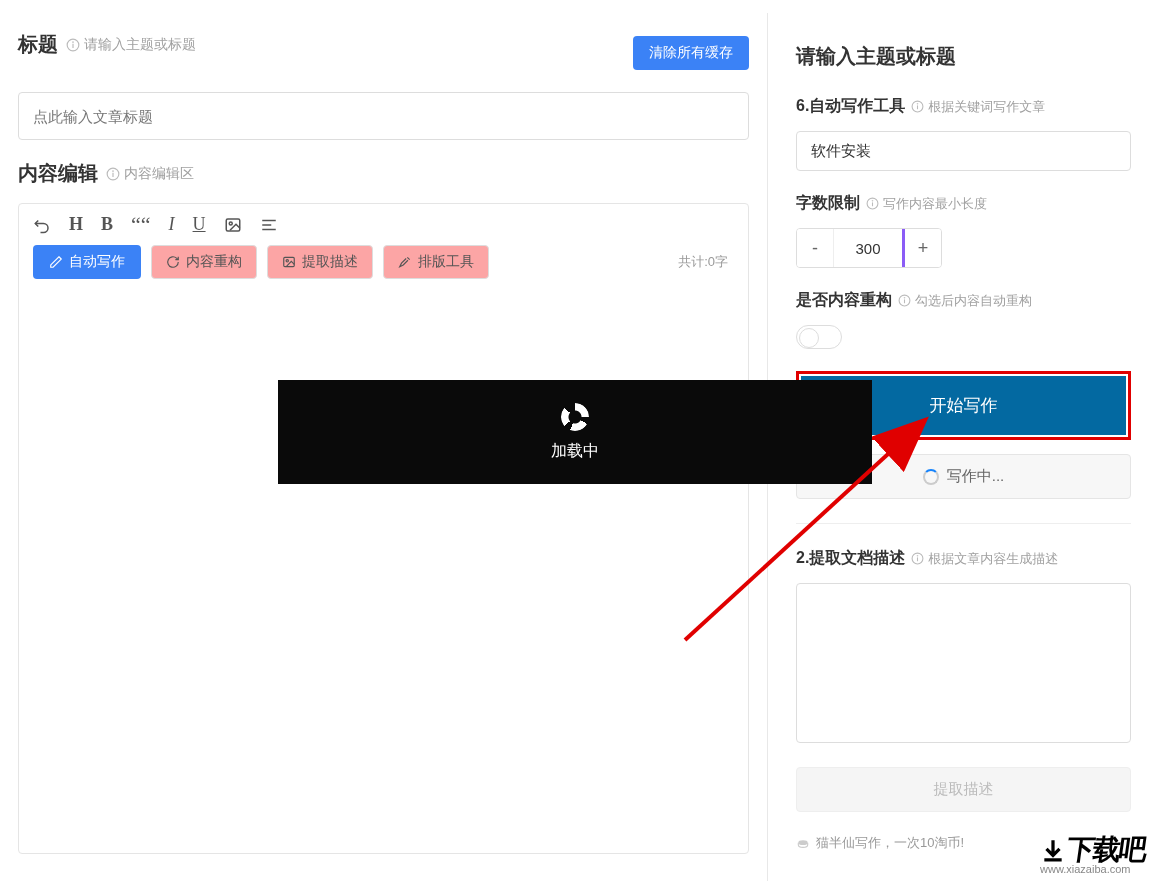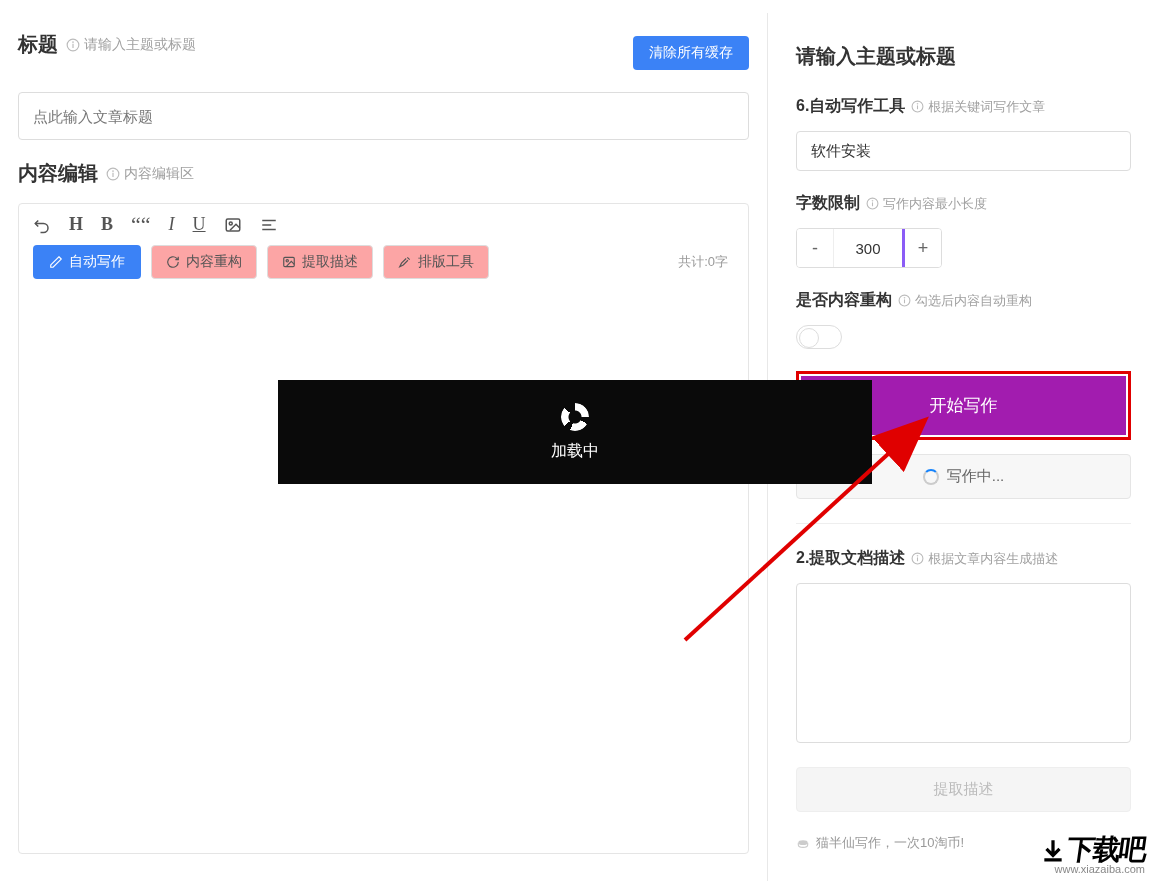--- a/index.html
+++ b/index.html
@@ -67,21 +67,21 @@
 .side-sec-head { display: flex; align-items: center; margin-bottom: 14px; }
 
 .stepper { display: inline-flex; border: 1px solid #ddd; border-radius: 4px; overflow: hidden; }
 .stepper button { width: 36px; height: 38px; background: #fff; border: none; font-size: 18px; color: #666; cursor: pointer; }
 .stepper input { width: 72px; height: 38px; border: none; border-left: 1px solid #eee; border-right: 3px solid #8b5cf6; text-align: center; font-size: 15px; color: #333; }
 
 .toggle { width: 46px; height: 24px; border: 1px solid #ddd; border-radius: 14px; background: #fff; position: relative; cursor: pointer; }
 .toggle::after { content: ""; position: absolute; left: 2px; top: 2px; width: 18px; height: 18px; border-radius: 50%; background: #fff; border: 1px solid #ddd; }
 
 .start-btn-wrap { border: 3px solid #e00000; padding: 2px; margin-bottom: 14px; }
-.start-btn { width: 100%; background: #a21caf; color: #fff; border: none; padding: 18px 0; font-size: 17px; cursor: pointer; }
+.start-btn { width: 100%; background: #0369a1; color: #fff; border: none; padding: 18px 0; font-size: 17px; cursor: pointer; }
 
 .loading-btn {
   width: 100%; background: #f7f7f7; border: 1px solid #e5e5e5; border-radius: 4px;
   padding: 12px 0; font-size: 15px; color: #666; display: flex; align-items: center; justify-content: center; gap: 8px;
 }
 .spinner {
   width: 16px; height: 16px; border: 2px solid #ccc; border-top-color: #1683fb;
   border-radius: 50%; animation: spin 1s linear infinite;
 }
 @keyframes spin { to { transform: rotate(360deg); } }
@@ -112,21 +112,21 @@
 .arrow-svg { position: absolute; left: 665px; top: 410px; width: 300px; height: 240px; z-index: 60; pointer-events: none; }
 
 
 .watermark {
   position: absolute; right: 0; bottom: 6px; z-index: 70;
   background: #fff; padding: 2px 4px 0 4px;
   font-family: "Arial Black", sans-serif;
 }
 .watermark .cn { font-size: 28px; font-weight: 900; color: #000; letter-spacing: -2px; display:flex; align-items:center; gap:1px;}
 .watermark .cn .dl { display:inline-block; transform: skewX(-8deg);}
-.watermark .url { font-size: 11px; color: #888; text-align: right; margin-top:-6px; }
+.watermark .url { font-size: 11px; color: #888; text-align: left; margin-top:-6px; }
 </style>
 </head>
 <body>
 
 <div class="layout">
   <div class="main-col">
     <div class="head-row">
       <div class="sec-head">
         <h2>标题</h2>
         <span class="hint">

